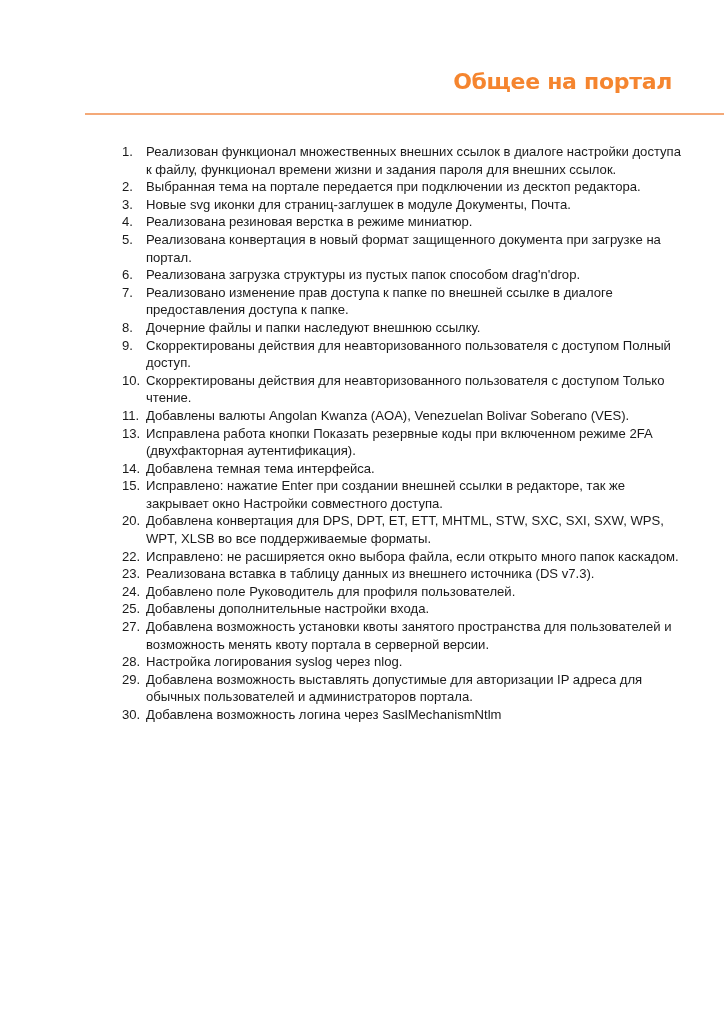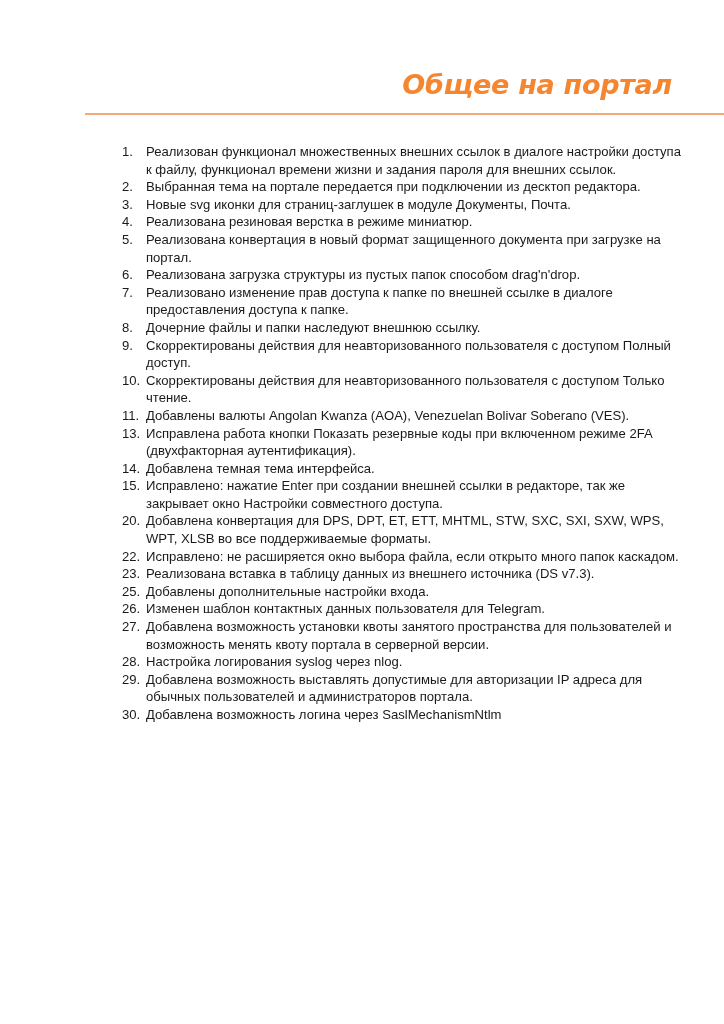--- a/index.html
+++ b/index.html
@@ -14,26 +14,25 @@
       overflow: hidden;
       font-family: "Liberation Sans", sans-serif;
       color: #1a1a1a;
     }
     .page-title {
       position: absolute;
       top: 69px;
       right: 52px;
       font-family: "DejaVu Sans", sans-serif;
       font-weight: bold;
-      font-size: 27px;
+      font-size: 22px;
       letter-spacing: -0.3px;
       color: #f5852f;
       margin: 0;
       white-space: nowrap;
-      font-style: italic;
     }
     .title-divider {
       position: absolute;
       top: 113px;
       left: 85px;
       right: 0;
       height: 2px;
       background: #f4a978;
     }
     .changelog {
@@ -130,26 +129,26 @@
     </li>
   <li class="changelog-item">
       <span class="item-num">22.</span>
       <span class="item-text">Исправлено: не расширяется окно выбора файла, если открыто много папок каскадом.</span>
     </li>
   <li class="changelog-item">
       <span class="item-num">23.</span>
       <span class="item-text">Реализована вставка в таблицу данных из внешнего источника (DS v7.3).</span>
     </li>
   <li class="changelog-item">
+      <span class="item-num">24.</span>
+      <span class="item-text">Добавлено поле Руководитель для профиля пользователей.</span>
+    </li>
+  <li class="changelog-item">
       <span class="item-num">25.</span>
       <span class="item-text">Добавлены дополнительные настройки входа.</span>
-    </li>
-  <li class="changelog-item">
-      <span class="item-num">26.</span>
-      <span class="item-text">Изменен шаблон контактных данных пользователя для Telegram.</span>
     </li>
   <li class="changelog-item">
       <span class="item-num">27.</span>
       <span class="item-text">Добавлена возможность установки квоты занятого пространства для пользователей и возможность менять квоту портала в серверной версии.</span>
     </li>
   <li class="changelog-item">
       <span class="item-num">28.</span>
       <span class="item-text">Настройка логирования syslog через nlog.</span>
     </li>
   <li class="changelog-item">

